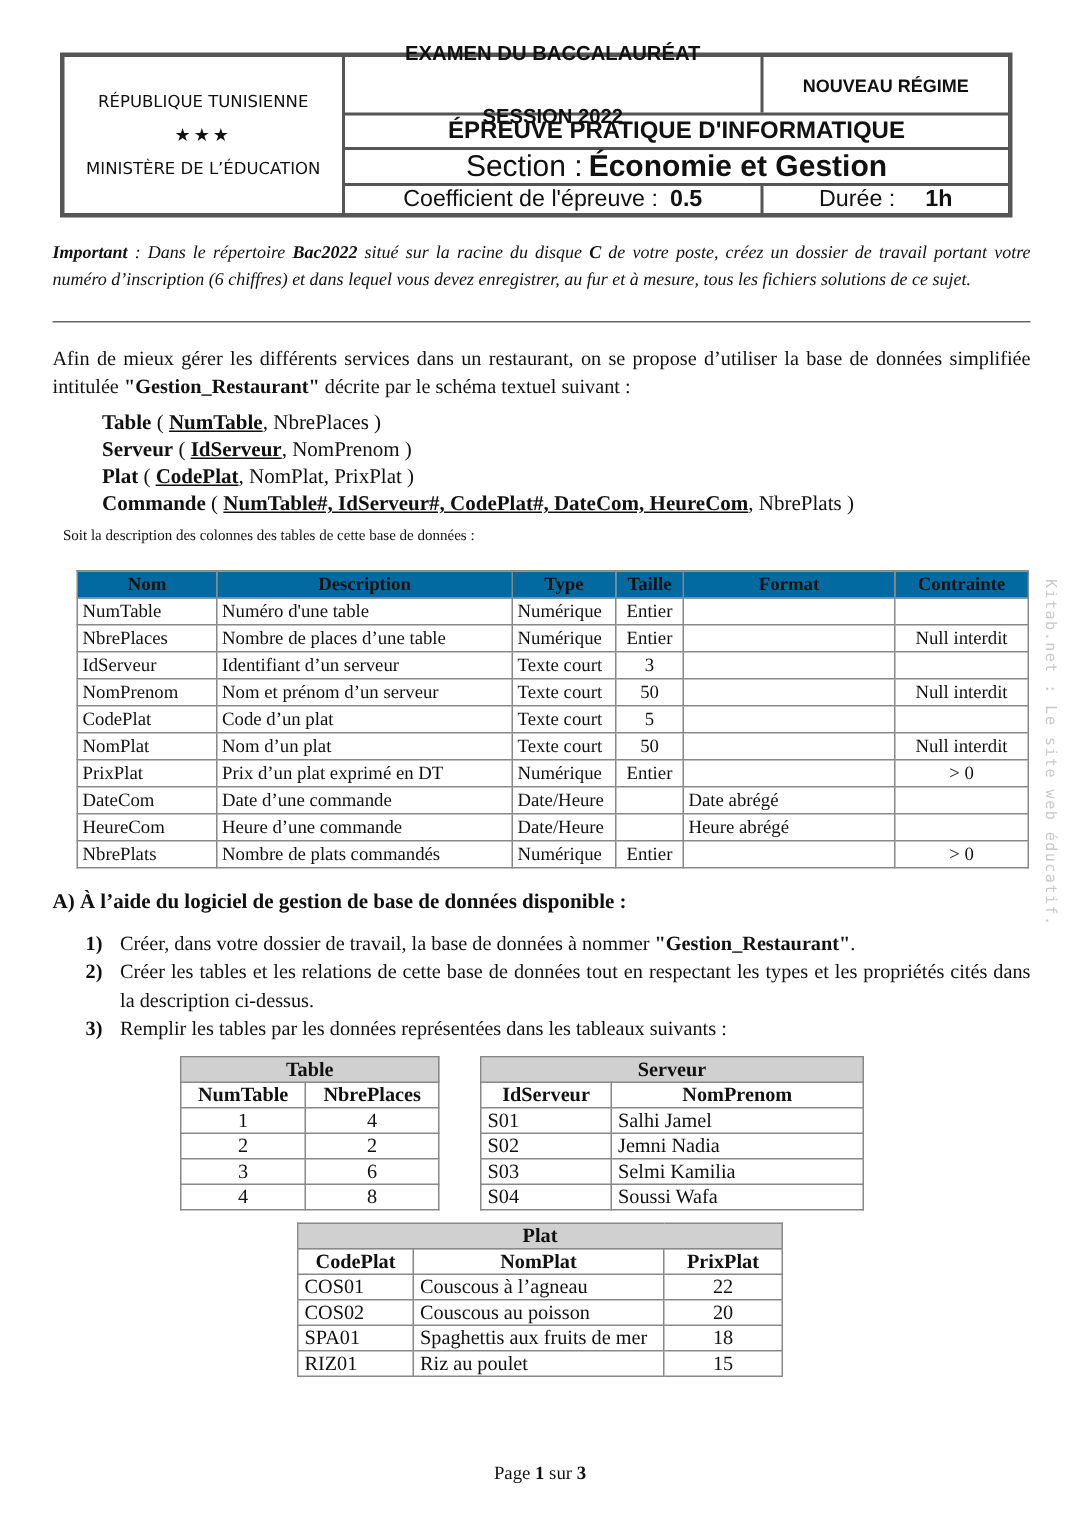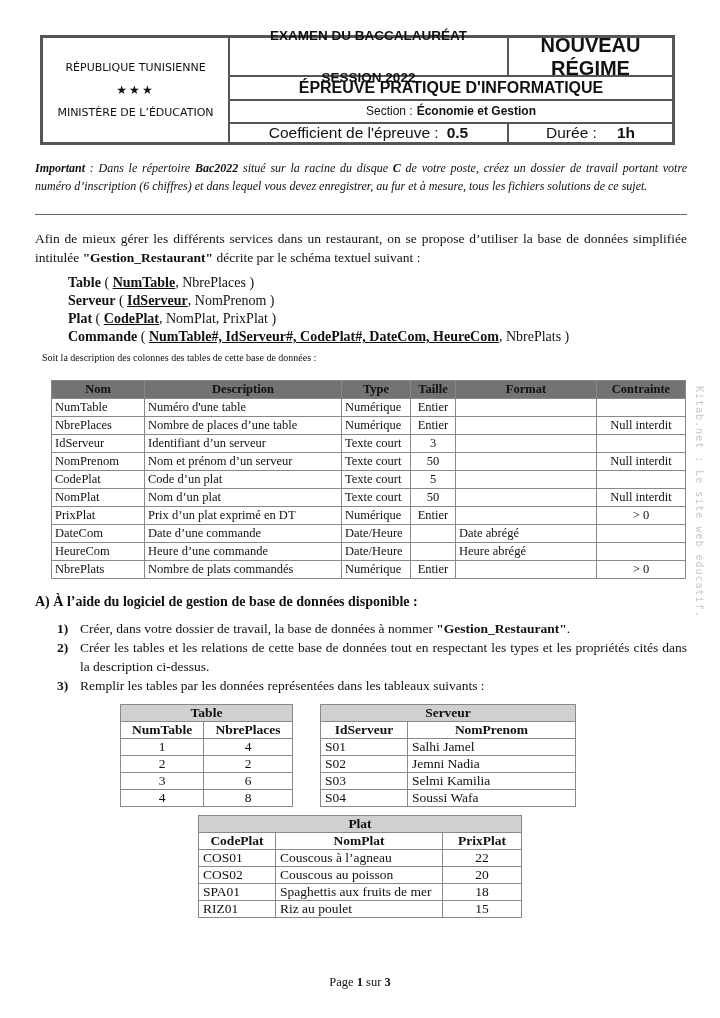--- a/index.html
+++ b/index.html
@@ -11,42 +11,42 @@
   .hdr-left .stars { font-size: 12px; letter-spacing: 2px; }
   .hdr-right { flex: 1; display: flex; flex-direction: column; font-family: "Liberation Sans", sans-serif; }
   .hr-row { display: flex; border-bottom: 2px solid #555; }
   .hr-row:last-child { border-bottom: none; }
   .r1 { height: 37px; }
   .r2 { height: 22px; }
   .r3 { height: 22px; }
   .r4 { flex: 1; }
   .cell { display: flex; align-items: center; justify-content: center; text-align: center; }
   .r1 .c-exam { width: 277px; border-right: 2px solid #555; flex-direction: column; font-weight: bold; font-size: 13.5px; line-height: 15px; gap: 27px; }
-  .r1 .c-regime { flex: 1; font-weight: bold; font-size: 20px; }
+  .r1 .c-regime { flex: 1; font-weight: bold; font-size: 12px; }
   .r2 .cell { flex: 1; font-weight: bold; font-size: 16px; }
-  .r3 .cell { flex: 1; font-size: 12px; align-items: center; }
+  .r3 .cell { flex: 1; font-size: 20px; align-items: center; }
   .r3 b { margin-left: 4px; }
   .r4 .c-coef { width: 277px; border-right: 2px solid #555; font-size: 15.5px; }
   .r4 .c-dur { flex: 1; font-size: 15.5px; }
   .r4 b { margin-left: 8px; }
 
   
   .important { position: absolute; left: 35px; top: 160px; width: 652px; font-style: italic; font-size: 12px; line-height: 17.5px; text-align: justify; }
   .rule { position: absolute; left: 35px; top: 214px; width: 652px; border-top: 1.5px solid #666; }
 
   .intro { position: absolute; left: 35px; top: 229px; width: 652px; font-size: 13.5px; line-height: 19px; text-align: justify; }
   .schema { position: absolute; left: 68px; top: 274px; font-size: 14px; line-height: 18px; }
   .schema u { text-decoration: underline; }
   .desc-intro { position: absolute; left: 42px; top: 352px; font-size: 10px; }
 
   
   table { border-collapse: collapse; }
   .desc { position: absolute; left: 51px; top: 380px; width: 635px; font-size: 12.5px; }
   .desc th, .desc td { border: 1px solid #888; padding: 0 3px; height: 17px; line-height: 17px; white-space: nowrap; }
-  .desc th { background: #737373; font-weight: bold; text-align: center; }
+  .desc th { background: #0369a1; font-weight: bold; text-align: center; }
   .desc td.c { text-align: center; }
 
   .watermark { position: absolute; left: 694px; top: 386px; writing-mode: vertical-rl; font-family: "DejaVu Sans Mono", monospace; font-size: 10px; color: #c8c8c8; letter-spacing: 1px; }
 
   .secA { position: absolute; left: 35px; top: 594px; font-weight: bold; font-size: 14px; }
   .steps { position: absolute; left: 57px; top: 619px; width: 630px; font-size: 13.5px; line-height: 19px; }
   .step { display: flex; }
   .step .n { width: 23px; flex-shrink: 0; font-weight: bold; }
   .step .t { flex: 1; text-align: justify; }
 

